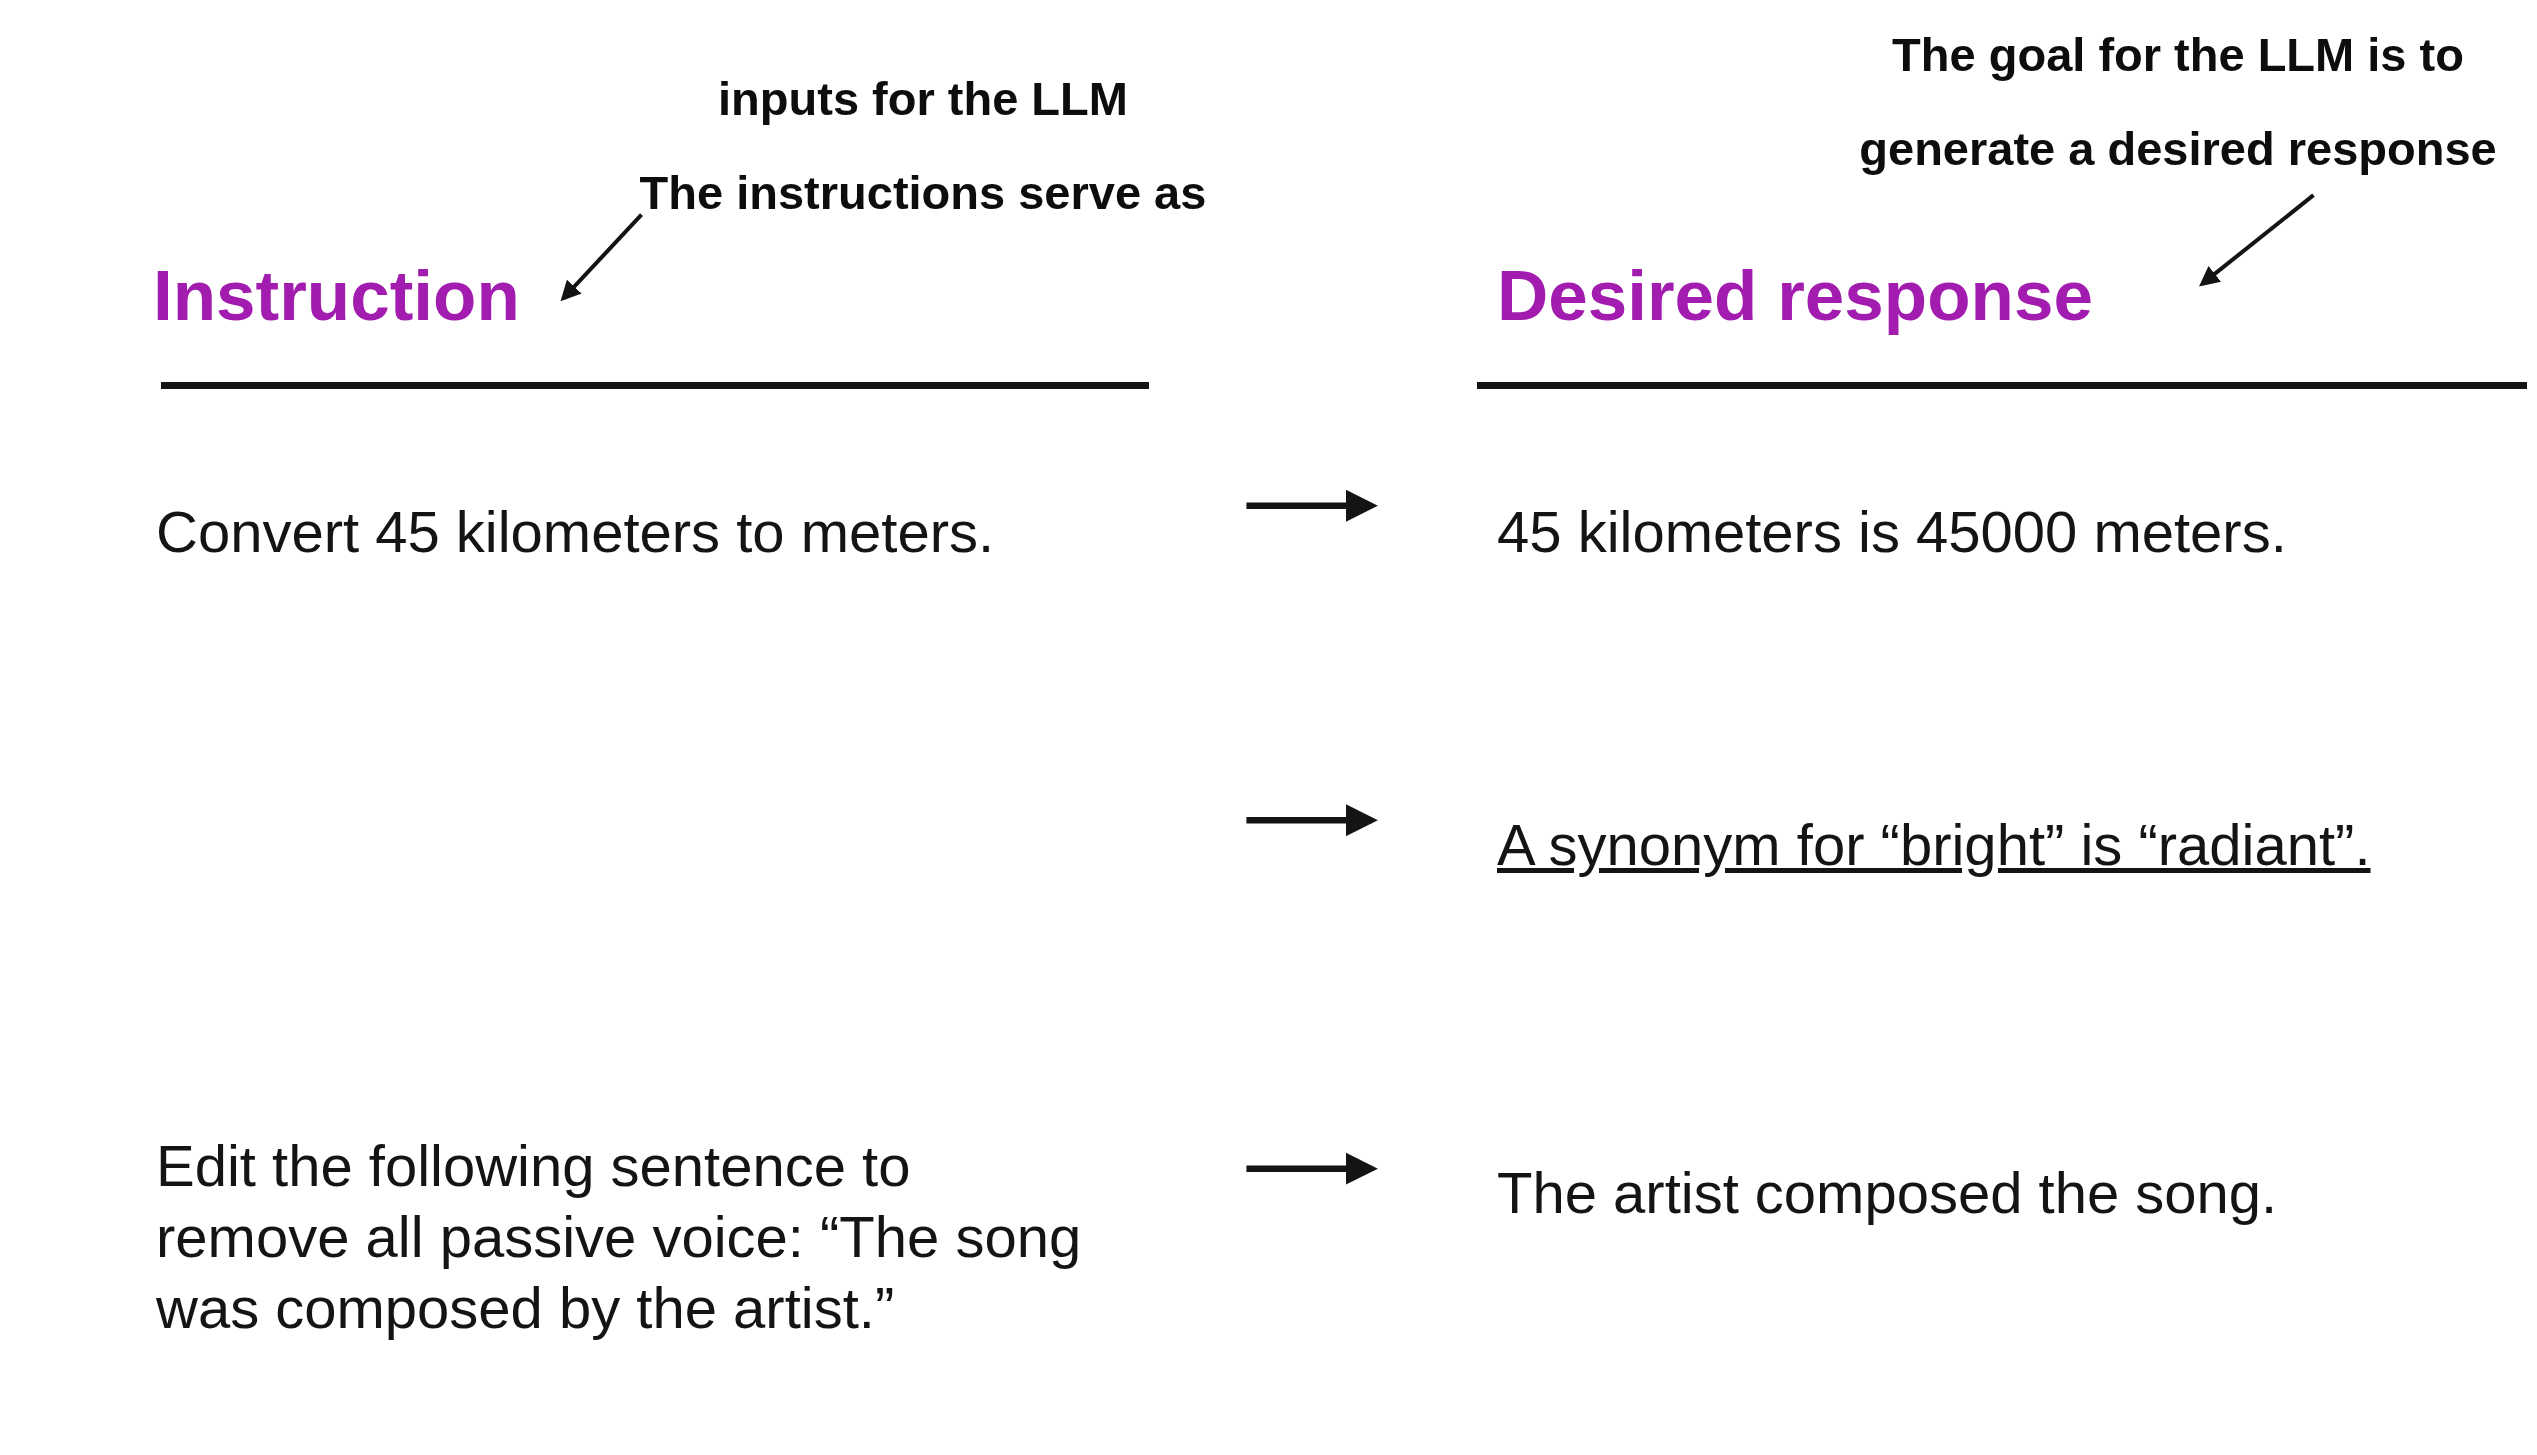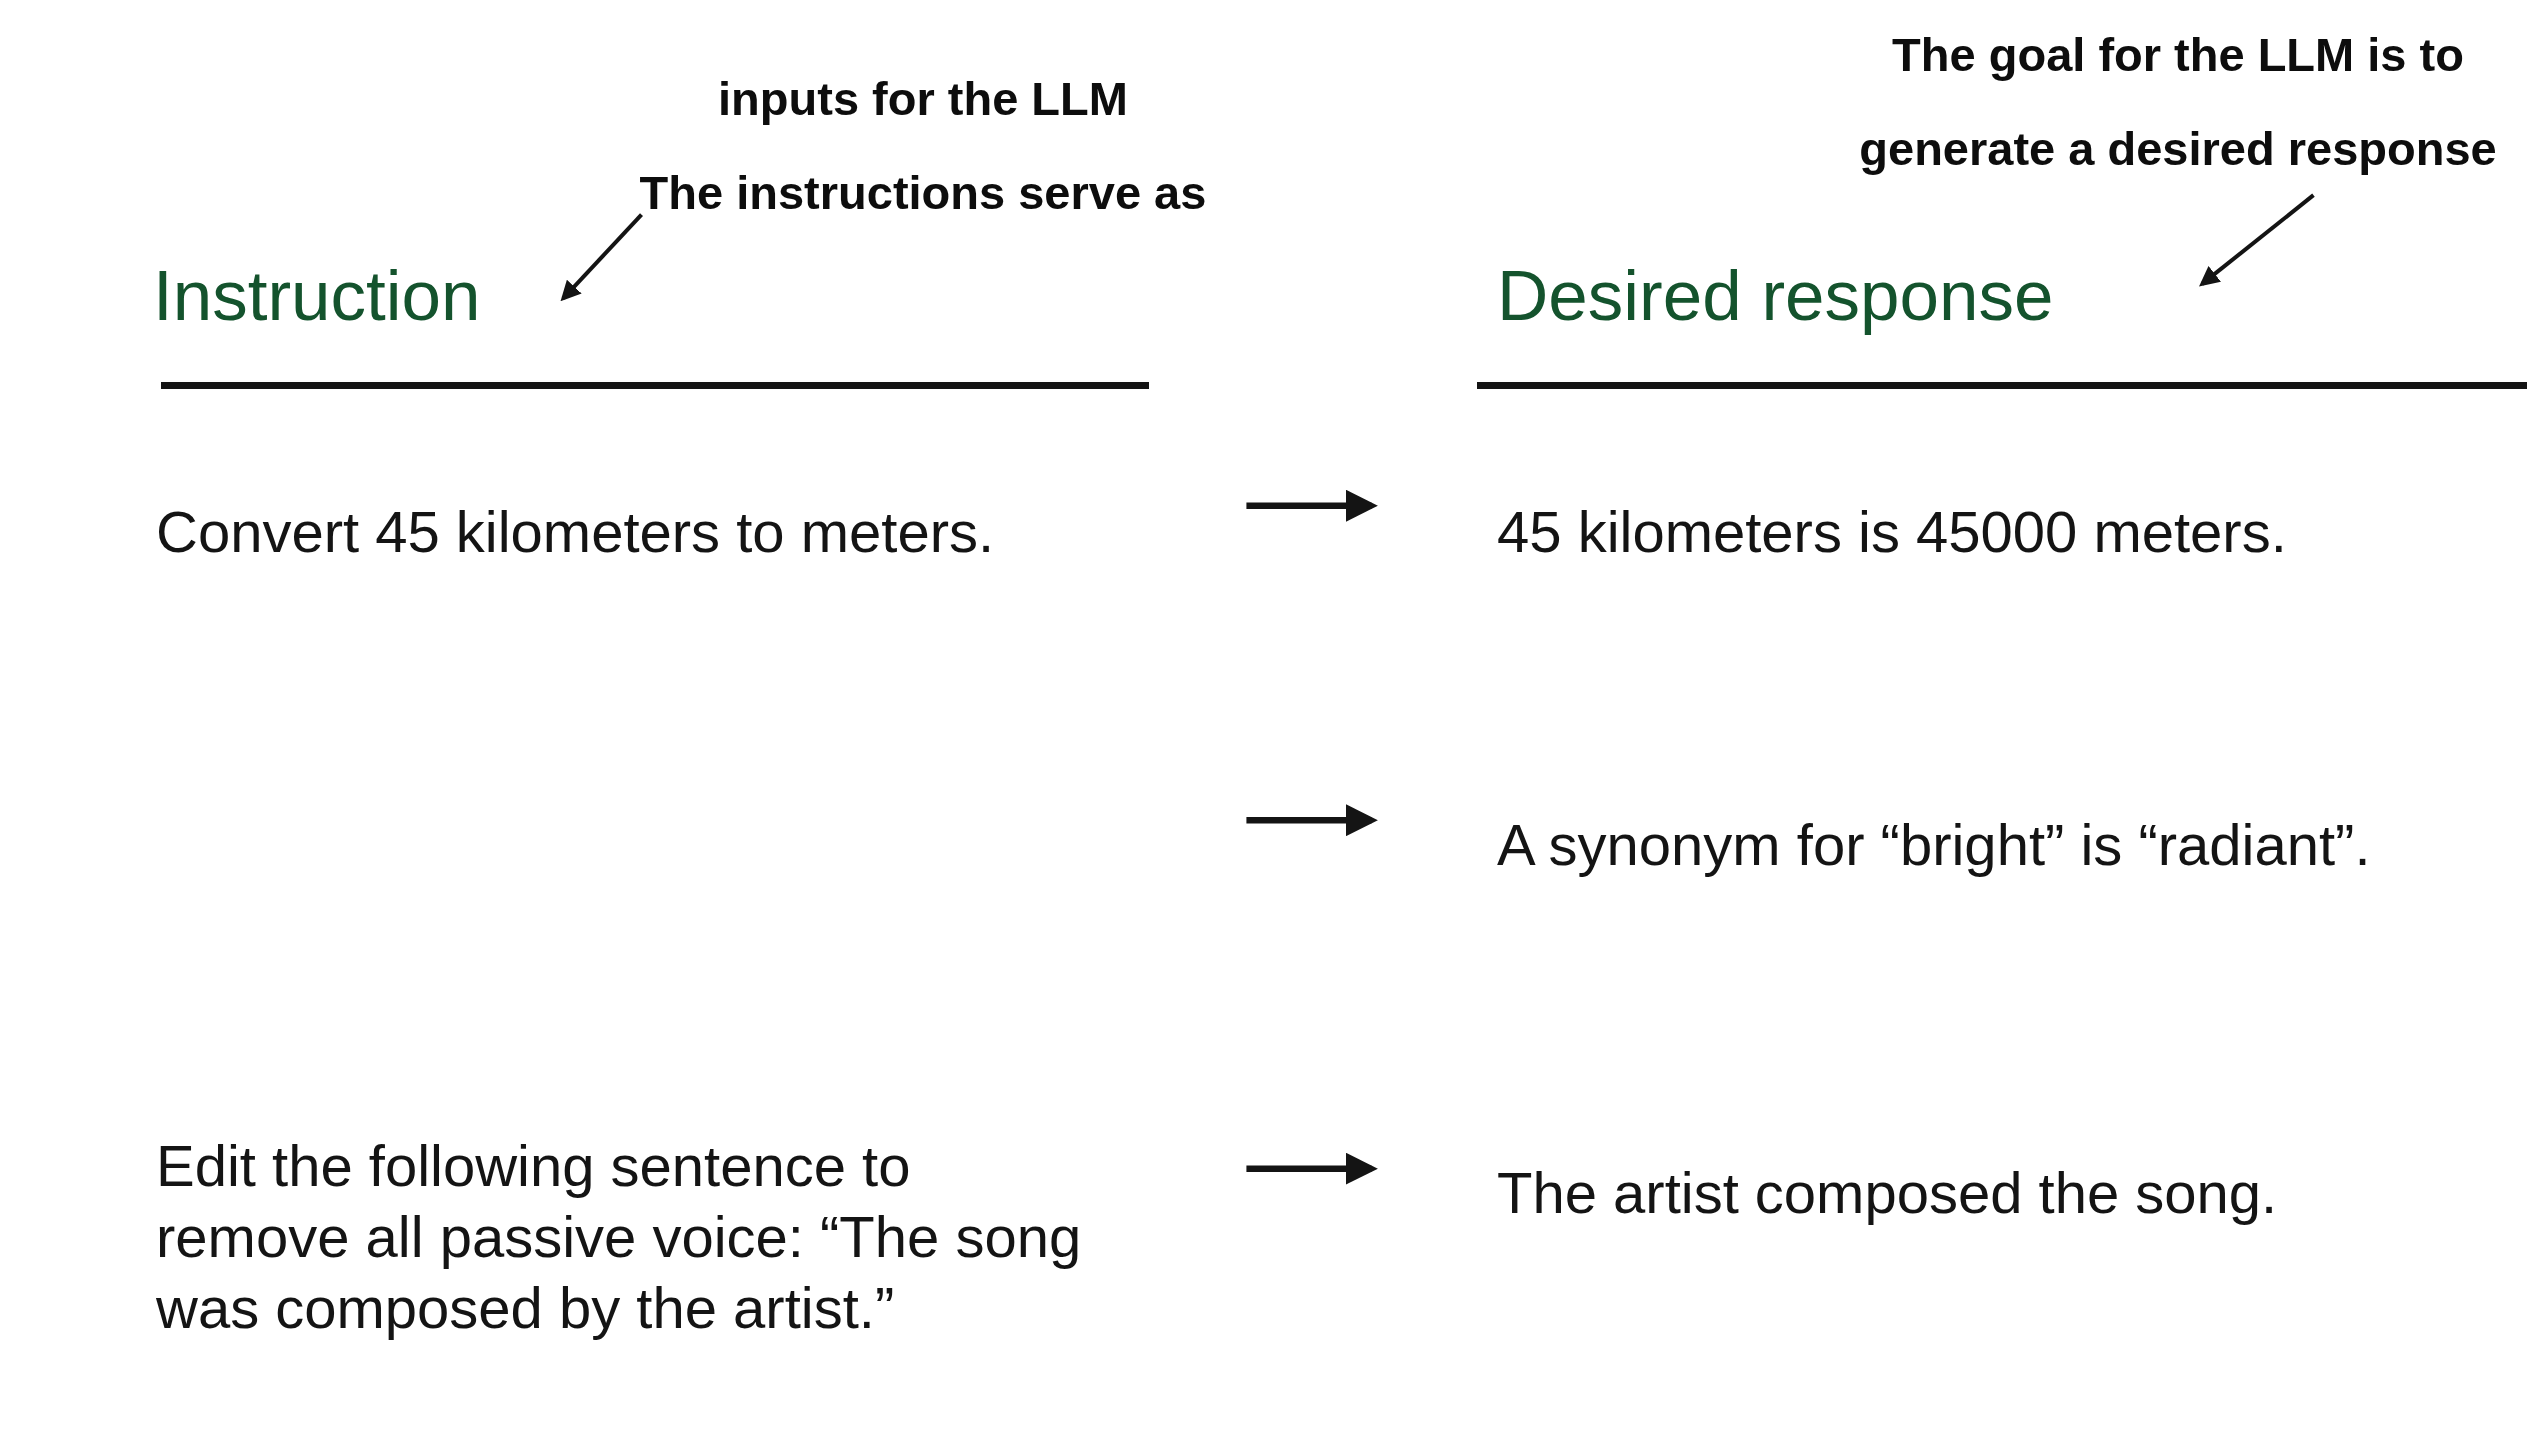--- a/index.html
+++ b/index.html
@@ -20,23 +20,23 @@
     text-align: center;
     color: #0d0d0d;
     letter-spacing: 0px;
   }
   #ann-left  { left: 560px;  top: 52px; width: 726px; }
   #ann-right { left: 1791px; top: 8px; width: 774px; }
 
   .col-header {
     position: absolute;
     font-size: 71px;
-    font-weight: normal;
+    font-weight: bold;
     line-height: 71px;
-    color: #14532d;
+    color: #a21caf;
     white-space: nowrap;
   }
   #hdr-instruction { left: 153px;  top: 260px; }
   #hdr-response    { left: 1497px; top: 260px; }
 
   .rule {
     position: absolute;
     height: 6.5px;
     background: #141414;
     top: 382px;
@@ -47,21 +47,21 @@
   .cell {
     position: absolute;
     font-size: 58px;
     line-height: 71px;
     color: #141414;
   }
   .nowrap { white-space: nowrap; margin-top: 20px; }
   #r1i { left: 156px;  top: 476px; }
   #r1r { left: 1497px; top: 476px; }
   #r2i { left: 164px;  top: 795px; }
-  #r2r { left: 1497px; top: 789px; }
+  #r2r { left: 1497px; top: 789px; text-decoration: underline; }
   #r3i { left: 156px;  top: 1130px; width: 936px; }
   #r3r { left: 1497px; top: 1137px; }
 
   #arrow-layer {
     position: absolute;
     left: 0; top: 0;
     width: 2538px; height: 1455px;
     pointer-events: none;
   }
 

